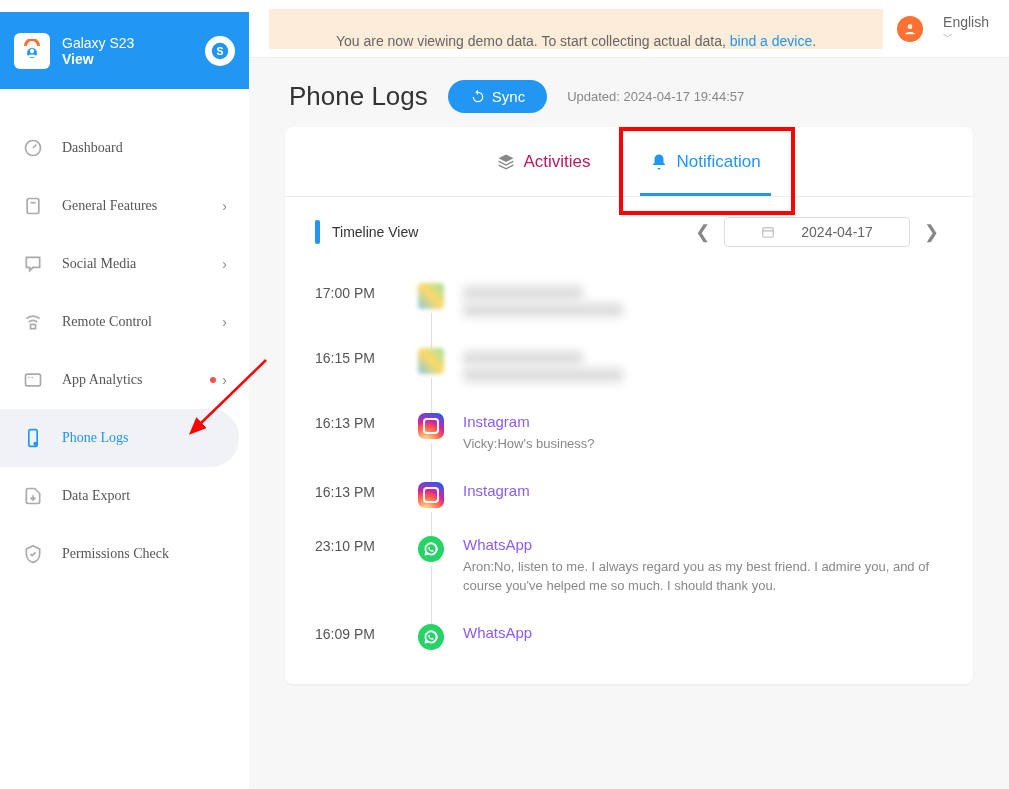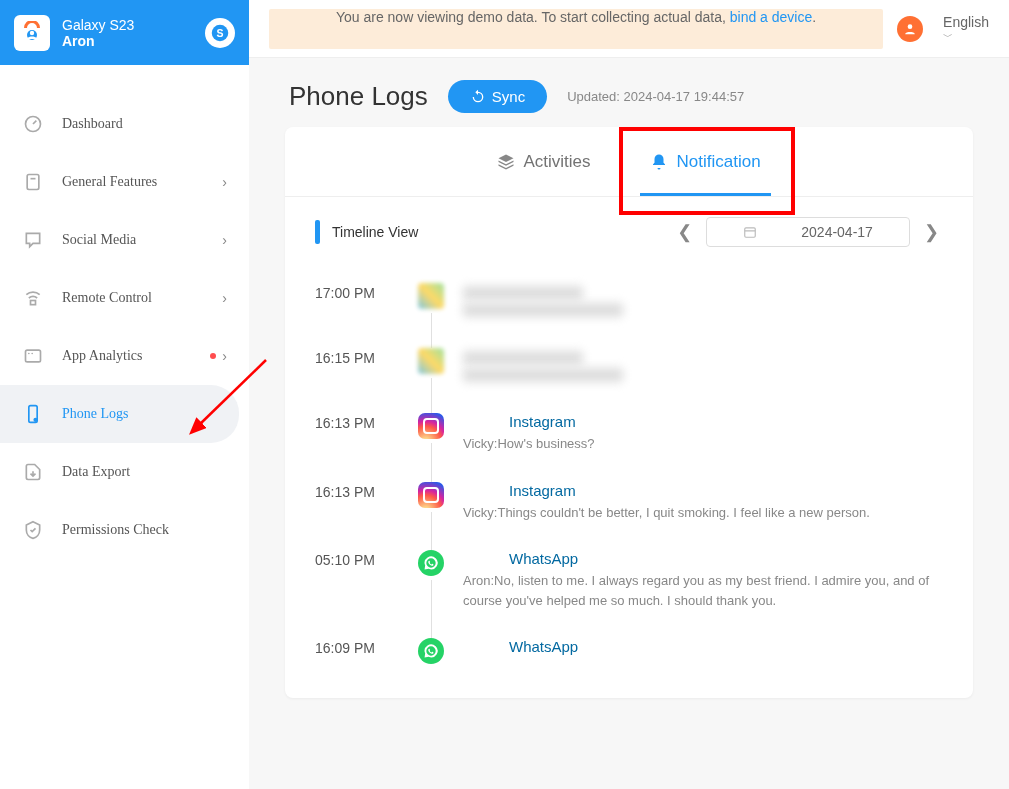--- a/index.html
+++ b/index.html
@@ -1,20 +1,20 @@
 <!DOCTYPE html>
 <html><head>
 <meta charset="utf-8">
 <style>
 * { box-sizing: border-box; margin: 0; padding: 0; }
 body { font-family: -apple-system, BlinkMacSystemFont, "Segoe UI", Arial, sans-serif; background: #fff; width: 1009px; height: 789px; overflow: hidden; position: relative; }
 
 
 .sidebar { position: absolute; left: 0; top: 0; width: 249px; height: 789px; background: #fff; }
-.sidebar-header { background: #2196f3; height: 65px; display: flex; align-items: center; padding: 0 14px; color: #fff; position: relative; }
+.sidebar-header { background: #2196f3; height: 77px; display: flex; align-items: center; padding: 0 14px; color: #fff; position: relative; margin-top: 12px; }
 .logo { width: 36px; height: 36px; background: #fff; border-radius: 6px; display: flex; align-items: center; justify-content: center; margin-right: 12px; }
 .logo svg { width: 24px; height: 24px; }
 .device-info { flex: 1; }
 .device-name { font-size: 14px; color: #fff; }
 .user-name { font-size: 14px; font-weight: 600; color: #fff; }
 .billing-btn { width: 30px; height: 30px; background: #fff; border-radius: 50%; display: flex; align-items: center; justify-content: center; }
 .billing-btn svg { width: 18px; height: 18px; }
 
 .nav { padding-top: 30px; }
 .nav-item { display: flex; align-items: center; height: 58px; padding: 0 22px; cursor: pointer; color: #555; font-size: 14px; position: relative; }
@@ -23,60 +23,60 @@
 .nav-icon svg { width: 20px; height: 20px; }
 .nav-label { flex: 1; font-family: Liberation Serif, serif; }
 .nav-chevron { color: #888; }
 .nav-dot { width: 6px; height: 6px; background: #ff4d4f; border-radius: 50%; margin-right: 6px; }
 
 
 .main { position: absolute; left: 249px; top: 0; right: 0; height: 789px; background: #f7f7f7; }
 
 
 .top-bar { height: 58px; display: flex; align-items: center; padding: 0 20px; background: #fff; border-bottom: 1px solid #eee; }
-.demo-banner { flex: 1; background: #fdecd9; height: 40px; display: flex; align-items: flex-start; justify-content: center; font-size: 14px; color: #666; padding: 0 20px; border-radius: 2px; }
+.demo-banner { flex: 1; background: #fdecd9; height: 40px; display: flex; align-items: flex-end; justify-content: center; font-size: 14px; color: #666; padding: 0 20px; border-radius: 2px; }
 .demo-banner a { color: #2196f3; text-decoration: none; }
 .buy-btn { background: #ff7033; color: #fff; border: none; border-radius: 18px; padding: 8px 20px; font-size: 15px; font-weight: 500; margin-left: 12px; cursor: pointer; }
 .avatar { width: 26px; height: 26px; background: #ff7033; border-radius: 50%; margin-left: 14px; display: flex; align-items: center; justify-content: center; }
 .avatar svg { width: 14px; height: 14px; fill: #fff; }
 .lang { margin-left: 20px; color: #666; font-size: 14px; cursor: pointer; }
 .lang-caret { font-size: 10px; color: #999; display: block; }
 
 
 .page-header { padding: 22px 40px 14px; display: flex; align-items: center; }
 .page-title { font-size: 26px; font-weight: 500; color: #333; margin-right: 20px; }
 .sync-btn { background: #2196f3; color: #fff; border: none; border-radius: 18px; padding: 8px 22px; font-size: 15px; display: flex; align-items: center; cursor: pointer; }
 .sync-btn svg { width: 16px; height: 16px; margin-right: 6px; }
 .updated { margin-left: 20px; color: #888; font-size: 13px; }
 
 
 .card { background: #fff; margin: 0 36px; border-radius: 8px; box-shadow: 0 1px 3px rgba(0,0,0,0.05); overflow: hidden; }
 .tabs { display: flex; justify-content: center; border-bottom: 1px solid #eee; height: 70px; position: relative; }
-.tab { display: flex; align-items: center; padding: 0 30px; color: #737373; font-size: 17px; cursor: pointer; position: relative; }
+.tab { display: flex; align-items: center; padding: 0 30px; color: #be185d; font-size: 17px; cursor: pointer; position: relative; }
 .tab.active { color: #2196f3; }
 .tab.active::after { content: ''; position: absolute; bottom: 0; left: 20px; right: 20px; height: 3px; background: #2196f3; }
 .tab-icon { margin-right: 8px; width: 18px; height: 18px; display:flex; align-items:center; justify-content:center; }
 .tab-highlight { position: absolute; border: 4px solid #ff0000; pointer-events: none; }
 
 .timeline-header { display: flex; align-items: center; padding: 20px 30px 12px; }
 .timeline-bar { width: 5px; height: 24px; background: #2196f3; margin-right: 12px; border-radius: 2px; }
 .timeline-title { font-size: 14px; font-weight: 500; color: #333; flex: 1; }
 .date-nav { display: flex; align-items: center; gap: 10px; }
 .date-arrow { color: #888; cursor: pointer; padding: 4px; font-size: 18px; }
-.date-box { border: 1px solid #ddd; border-radius: 4px; padding: 6px 36px; color: #666; font-size: 14px; display: flex; align-items: center; gap: 44px; }
+.date-box { border: 1px solid #ddd; border-radius: 4px; padding: 6px 36px; color: #666; font-size: 14px; display: flex; align-items: center; gap: 26px; }
 .date-box svg { width: 14px; height: 14px; }
 
 .timeline { padding: 10px 30px 20px 30px; }
 .entry { display: flex; padding: 14px 0; }
 .entry-time { width: 98px; color: #555; font-size: 14px; padding-top: 2px; }
 .entry-icon-col { width: 36px; display: flex; flex-direction: column; align-items: center; position: relative; }
 .entry-line { position: absolute; top: 30px; bottom: -28px; width: 1px; background: #e0e0e0; }
 .entry:last-child .entry-line { display: none; }
 .entry-body { flex: 1; padding-left: 14px; }
-.entry-title { color: #0369a1; font-size: 15px; margin-bottom: 4px; margin-left: 46px; }
+.entry-title { color: #8b5cf6; font-size: 15px; margin-bottom: 4px; }
 .entry-text { color: #888; font-size: 13px; line-height: 1.5; }
 
 .blur-text { filter: blur(5px); background: #ddd; height: 14px; margin: 3px 0; border-radius: 2px; }
 
 
 .arrow-annot { position: absolute; pointer-events: none; }
 
 
 .ig-icon { background: radial-gradient(circle at 30% 110%, #fdf497 0%, #fd5949 45%, #d6249f 60%, #285AEB 90%); border-radius: 7px; width:26px; height:26px; display:flex; align-items:center; justify-content:center;}
 .ig-icon::after { content:''; width:12px; height:12px; border:2px solid #fff; border-radius:4px; position:relative;}
@@ -91,21 +91,21 @@
     <div class="logo">
       <svg viewBox="0 0 24 24">
           <path fill="#ff7033" d="M4 7a8 8 0 0116 0h-3a5 5 0 00-10 0H4z"></path>
           <circle cx="12" cy="14" r="5" fill="#2196f3"></circle>
           <circle cx="12" cy="12" r="2.2" fill="#fff"></circle>
           <path fill="#fff" d="M8 17c0-2 8-2 8 0v1H8z"></path>
         </svg>
     </div>
     <div class="device-info">
       <div class="device-name">Galaxy S23</div>
-      <div class="user-name">Aron</div>
+      <div class="user-name">View</div>
     </div>
     <div class="billing-btn">
       <svg viewBox="0 0 24 24">
           <circle cx="12" cy="12" r="11" fill="#2196f3"></circle>
           <text x="12" y="17" text-anchor="middle" font-size="14" font-weight="bold" fill="#fff">S</text>
         </svg>
     </div>
   </div>
   <div class="nav" id="nav">
       <div class="nav-item">
@@ -291,25 +291,24 @@
           </div>
         </div>
         <div class="entry">
           <div class="entry-time">16:13 PM</div>
           <div class="entry-icon-col">
             <div class="ig-icon"></div>
             <div class="entry-line"></div>
           </div>
           <div class="entry-body">
             <div class="entry-title">Instagram</div>
-            <div class="entry-text">Vicky:Things couldn't be better, I quit smoking. I feel like a new person.</div>
-          </div>
-        </div>
-        <div class="entry">
-          <div class="entry-time">05:10 PM</div>
+          </div>
+        </div>
+        <div class="entry">
+          <div class="entry-time">23:10 PM</div>
           <div class="entry-icon-col">
             <div class="wa-icon">
               <svg width="14" height="14" viewBox="0 0 24 24">
                 <path fill="#fff" d="M20 4a11 11 0 00-18 12L1 23l7-1a11 11 0 0012-18zM12 20a8 8 0 118-8 8 8 0 01-8 8zm4-6c-.2-.1-1.3-.6-1.5-.7s-.3-.1-.5.1-.6.7-.7.9-.3.2-.5.1a6 6 0 01-3-2.6c-.2-.4.2-.4.5-1.2a.4.4 0 000-.4c0-.1-.5-1.2-.7-1.6s-.4-.4-.5-.4h-.4a.8.8 0 00-.6.3 2.5 2.5 0 00-.8 1.9 4.4 4.4 0 00.9 2.3 10 10 0 004 3.5c1.5.6 2 .5 2.4.5a2 2 0 001.4-1c.2-.5.2-.9.1-1s-.2-.1-.4-.2z"></path>
               </svg>
             </div>
             <div class="entry-line"></div>
           </div>
           <div class="entry-body">
             <div class="entry-title">WhatsApp</div>

